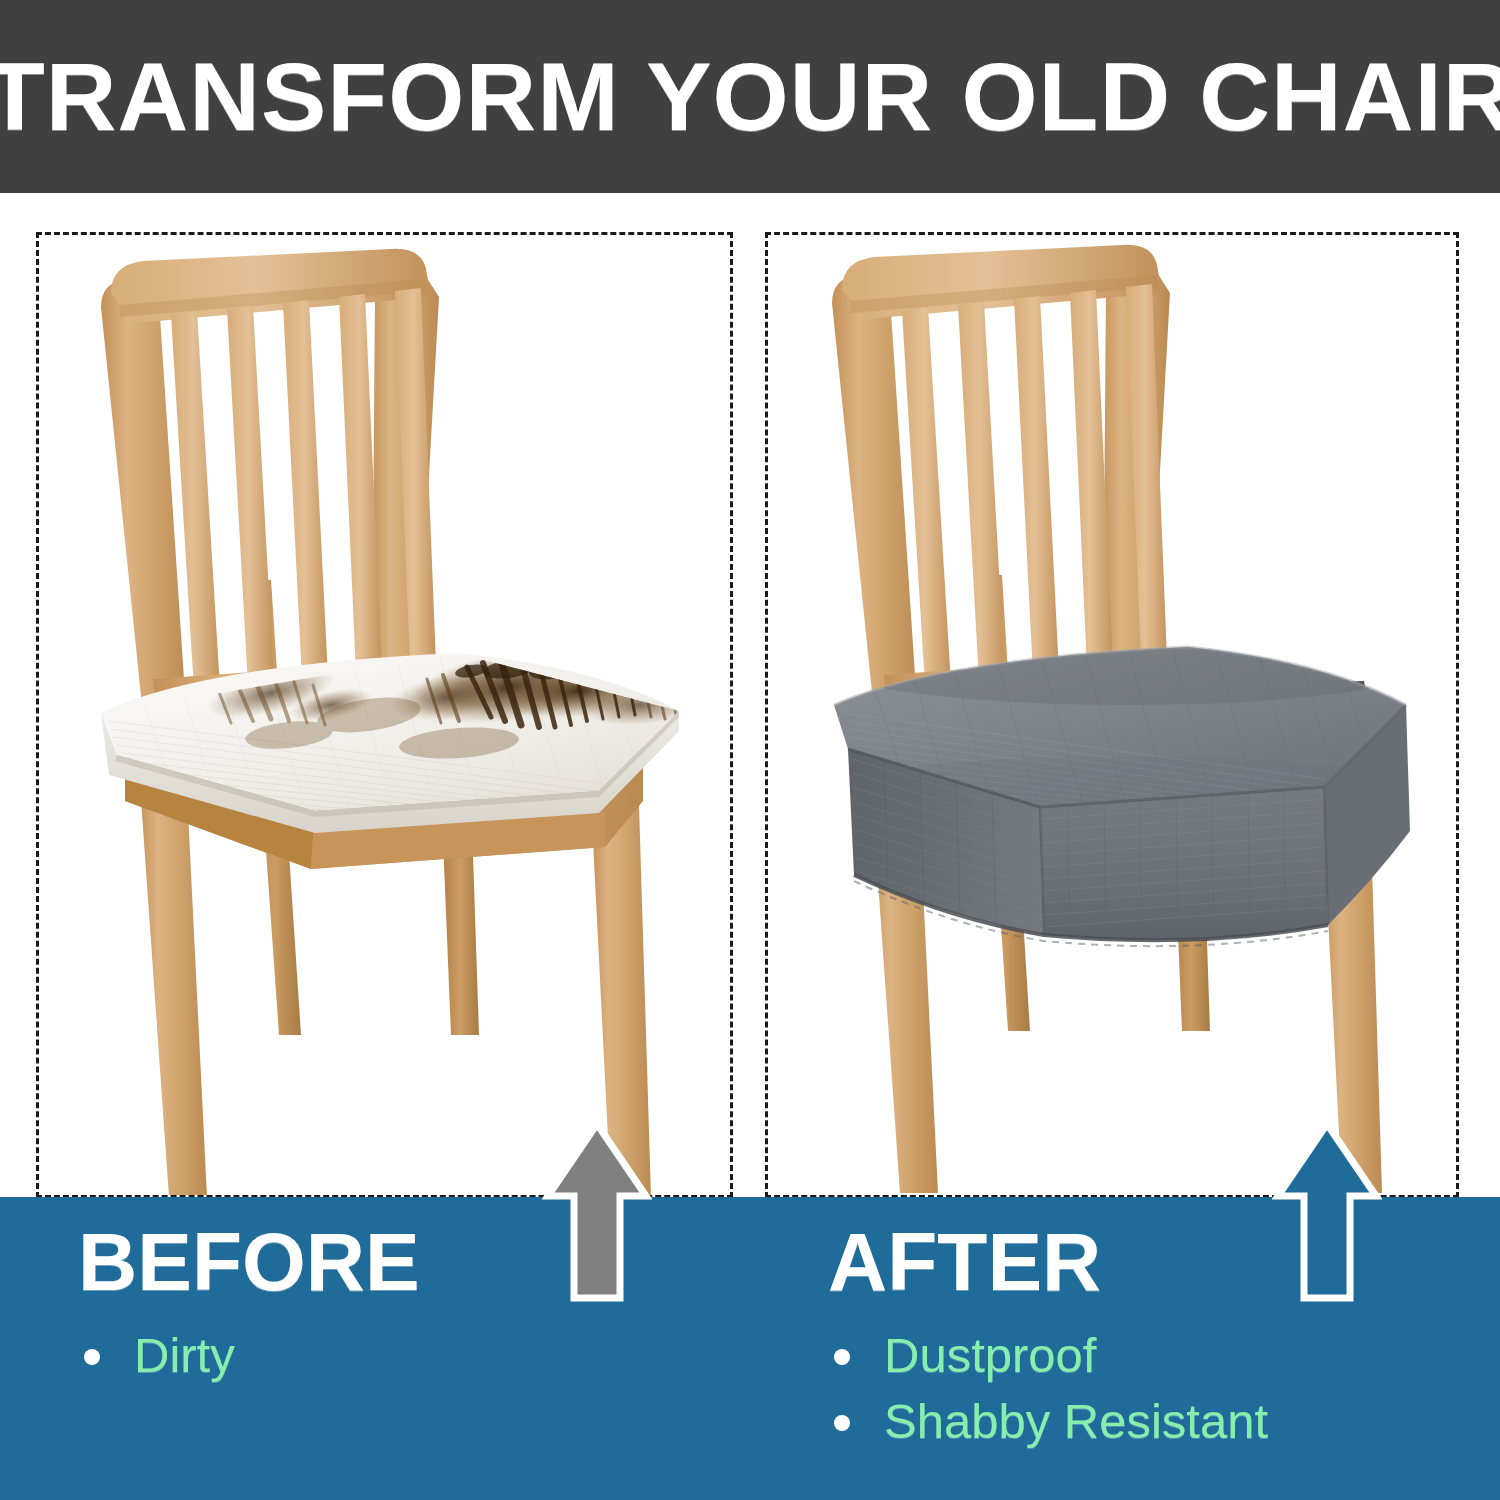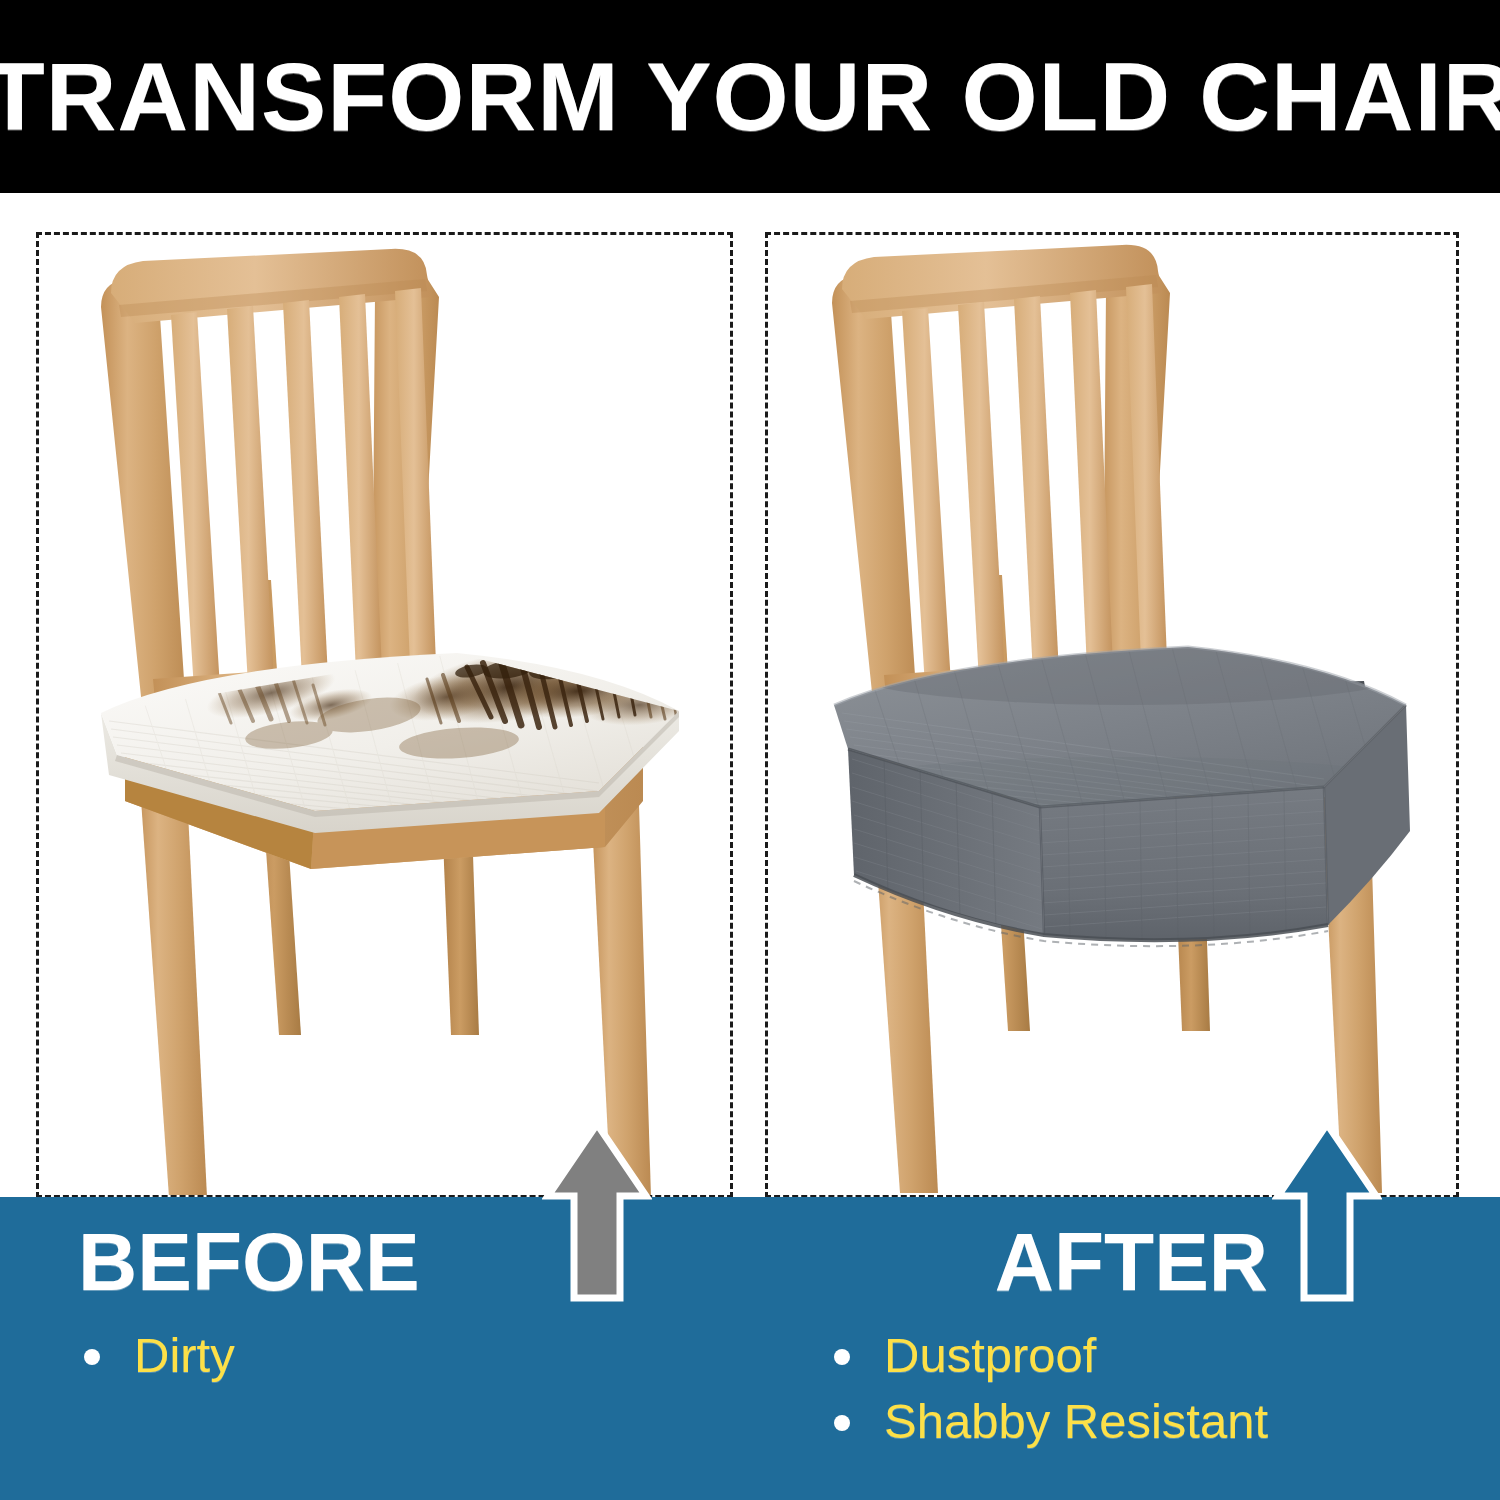--- a/index.html
+++ b/index.html
@@ -14,21 +14,21 @@
     overflow: hidden;
     font-family: "Liberation Sans", sans-serif;
   }
 
   
   #top-banner {
     position: absolute;
     left: 0; top: 0;
     width: 1500px;
     height: 193px;
-    background: #000000;
+    background: #404040;
     display: flex;
     align-items: center;
     justify-content: center;
   }
   #top-banner-title {
     color: #ffffff;
     font-size: 96px;
     font-weight: bold;
     letter-spacing: 1px;
     line-height: 1;
@@ -53,29 +53,28 @@
   #caption-after  { left: 828px; }
 
   .caption-heading {
     color: #ffffff;
     font-size: 82px;
     font-weight: bold;
     line-height: 1;
     margin: 0 0 24px 0;
     white-space: nowrap;
     text-shadow: 0 1px 0 rgba(255,255,255,0.35);
-    text-align: right;
   }
   .caption-list {
     list-style: none;
     margin: 0;
     padding: 0;
   }
   .caption-list li {
-    color: #fde047;
+    color: #86efac;
     font-size: 49px;
     line-height: 1.18;
     margin: 0 0 8px 0;
     padding-left: 56px;
     position: relative;
     white-space: nowrap;
     text-shadow: 0 1px 0 rgba(255,255,255,0.25);
   }
   .caption-list li .bullet-dot {
     position: absolute;

